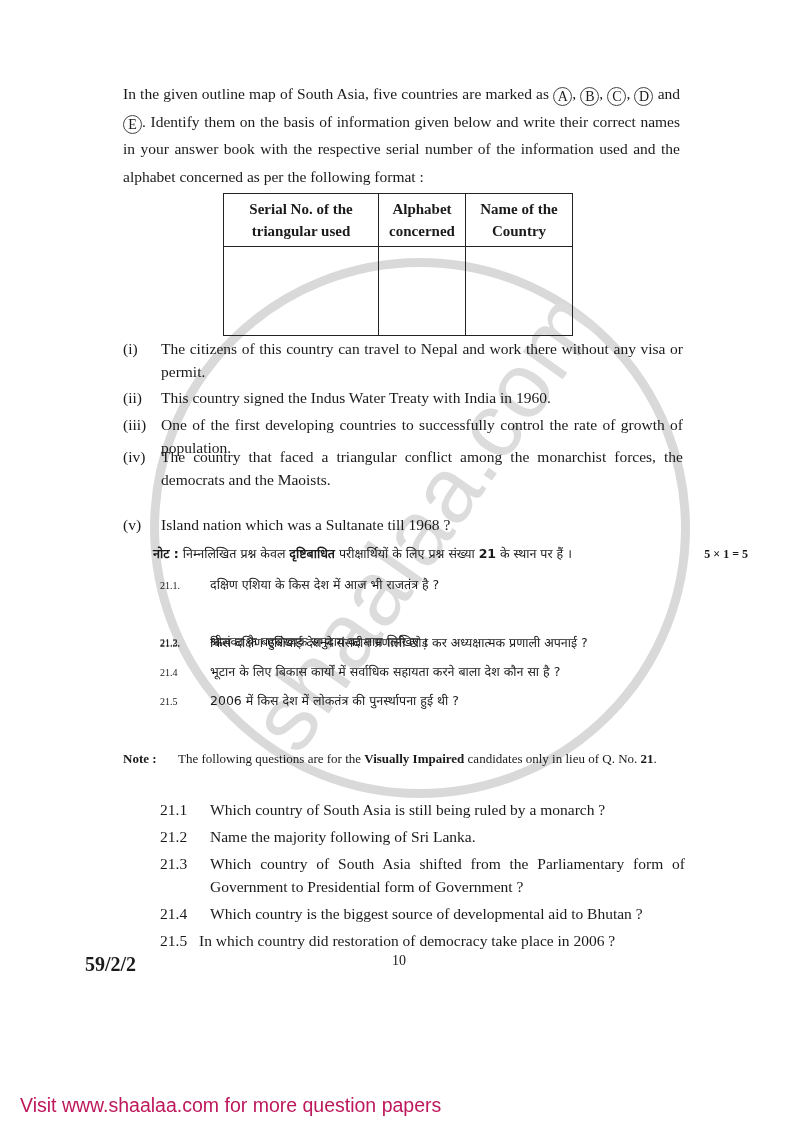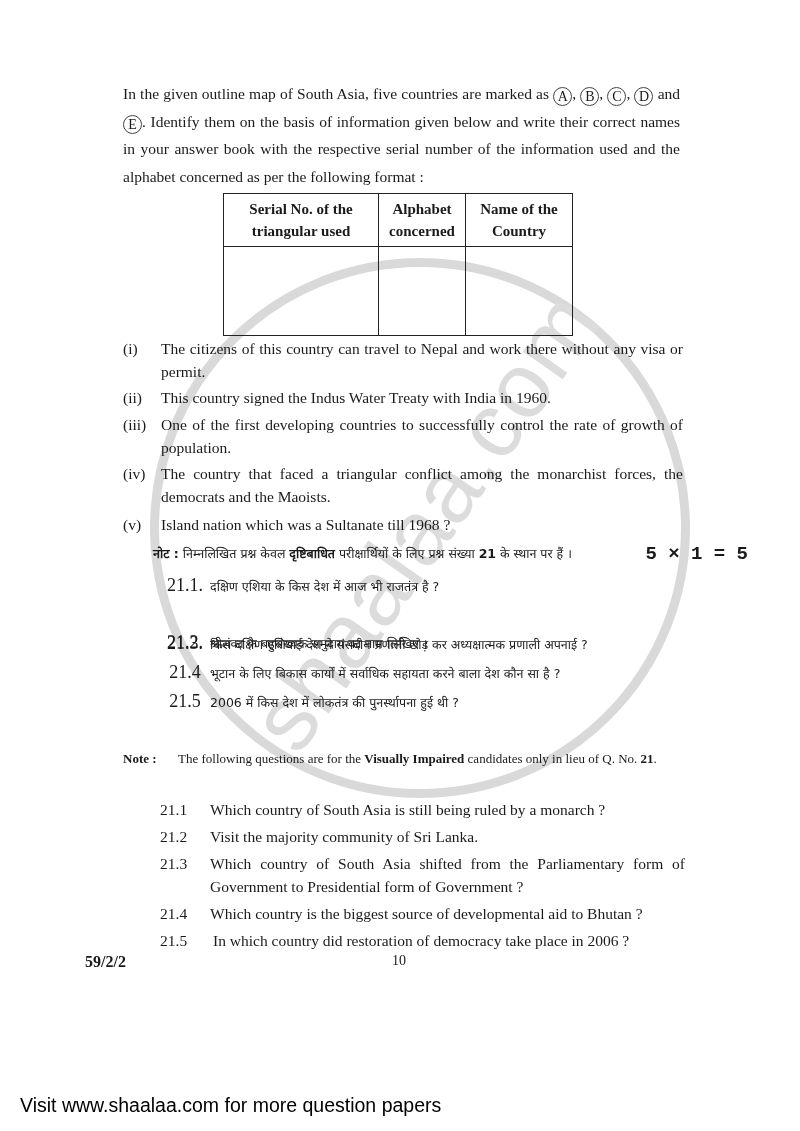--- a/index.html
+++ b/index.html
@@ -51,54 +51,54 @@
     }
     .item .num { position: absolute; left: 0; top: 0; width: 38px; }
     .item .txt { margin-left: 38px; display: block; text-align: justify; }
 
     .hindi-note {
       position: absolute; left: 123px; top: 543px; width: 595px;
       font-family: "DejaVu Sans", sans-serif; font-size: 12.5px; line-height: 22px; margin-left: 30px;
     }
     .hindi-note .lbl { font-weight: bold; }
     .hindi-note .marks {
-      position: absolute; right: 0; top: 0; font-family: Liberation Mono, monospace;
-      font-weight: bold; font-size: 19px;
+      position: absolute; right: 0; top: 0; font-family: Liberation Serif, serif;
+      font-weight: bold; font-size: 12px;
     }
     .hq {
       position: absolute; left: 160px; width: 520px;
       font-family: "DejaVu Sans", sans-serif; font-size: 12.5px; line-height: 22px;
     }
-    .hq .n { display: inline-block; width: 50px; font-family: "Liberation Serif", serif; font-size: 18px; text-align: center; }
+    .hq .n { display: inline-block; width: 50px; font-family: "Liberation Serif", serif; font-size: 10px; }
 
     .en-note {
       position: absolute; left: 123px; top: 747px; width: 560px;
       font-size: 13px; line-height: 23px;
     }
     .en-note .lbl { position: absolute; left: 0; top: 0; font-weight: bold; }
     .en-note .body { margin-left: 55px; display: block; }
     .en-note b { font-weight: bold; }
 
     .eq {
       position: absolute; left: 160px; width: 525px;
       font-size: 15.5px; line-height: 23px; font-family: Liberation Serif, serif;
     }
     .eq .n { position: absolute; left: 0; top: 0; }
     .eq .t { margin-left: 50px; display: block; text-align: justify; }
-    .eq.tight .t { margin-left: 53px; }
+    .eq.tight .t { margin-left: 39px; }
 
     .footer-code {
-      position: absolute; left: 85px; top: 953px; font-weight: bold; font-size: 16px;
+      position: absolute; left: 85px; top: 953px; font-weight: bold; font-size: 20px;
     }
     .footer-page {
       position: absolute; left: 392px; top: 953px; font-weight: normal; font-size: 14px;
     }
     .visit {
       position: absolute; left: 20px; top: 1094px;
-      font-family: "Liberation Sans", "DejaVu Sans", sans-serif; font-size: 19.5px; color: #000000;
+      font-family: "Liberation Sans", "DejaVu Sans", sans-serif; font-size: 19.5px; color: #be185d;
     }
   </style>
 </head>
 <body>
 
 <div class="page">
 
   <div class="watermark"></div>
   <div class="watermark-text">shaalaa.com</div>
 
@@ -143,21 +143,21 @@
       <span class="txt">The citizens of this country can travel to Nepal and work there without any visa or permit.</span>
     </div>
     <div class="item" style="top:386px">
       <span class="num">(ii)</span>
       <span class="txt">This country signed the Indus Water Treaty with India in 1960.</span>
     </div>
     <div class="item" style="top:413px">
       <span class="num">(iii)</span>
       <span class="txt">One of the first developing countries to successfully control the rate of growth of population.</span>
     </div>
-    <div class="item" style="top:462px">
+    <div class="item" style="top:445px">
       <span class="num">(iv)</span>
       <span class="txt">The country that faced a triangular conflict among the monarchist forces, the democrats and the Maoists.</span>
     </div>
     <div class="item" style="top:513px">
       <span class="num">(v)</span>
       <span class="txt">Island nation which was a Sultanate till 1968 ?</span>
     </div>
 
     <div class="hindi-note">
       <span class="lbl">नोट :</span>
@@ -194,21 +194,21 @@
         <b>21</b><span>.</span>
       </span>
     </div>
 
     <div class="eq" style="top:798px">
       <span class="n">21.1</span>
       <span class="t">Which country of South Asia is still being ruled by a monarch ?</span>
     </div>
     <div class="eq" style="top:825px">
       <span class="n">21.2</span>
-      <span class="t">Visit the majority community of Sri Lanka.</span>
+      <span class="t">Name the majority following of Sri Lanka.</span>
     </div>
     <div class="eq" style="top:852px">
       <span class="n">21.3</span>
       <span class="t">Which country of South Asia shifted from the Parliamentary form of Government to Presidential form of Government ?</span>
     </div>
     <div class="eq" style="top:902px">
       <span class="n">21.4</span>
       <span class="t">Which country is the biggest source of developmental aid to Bhutan ?</span>
     </div>
     <div class="eq tight" style="top:929px">

